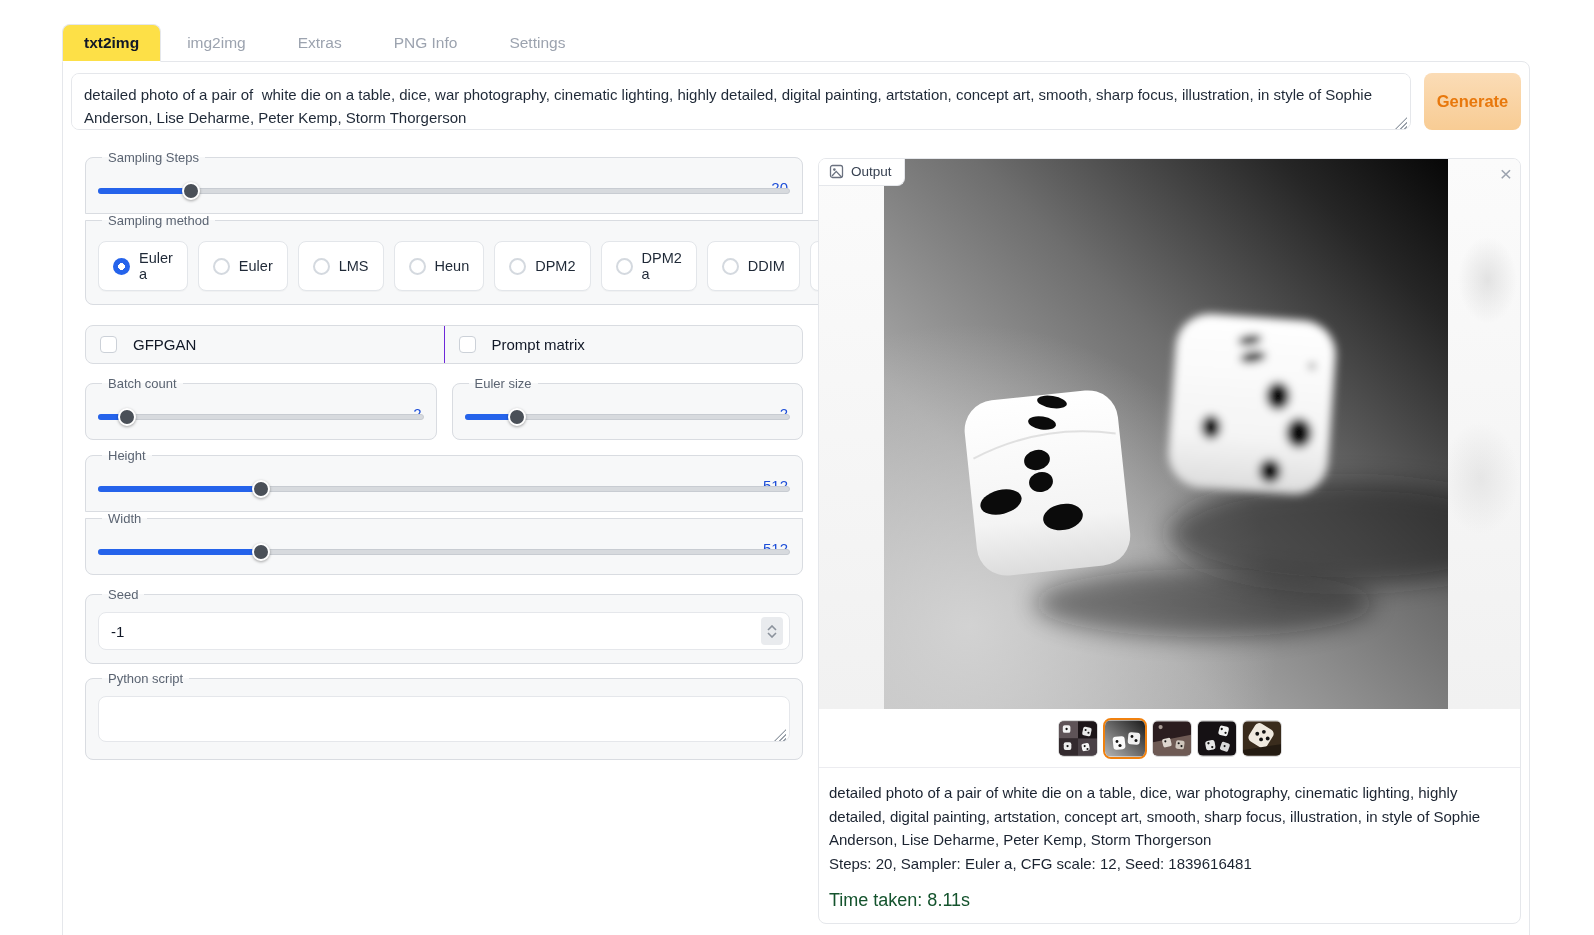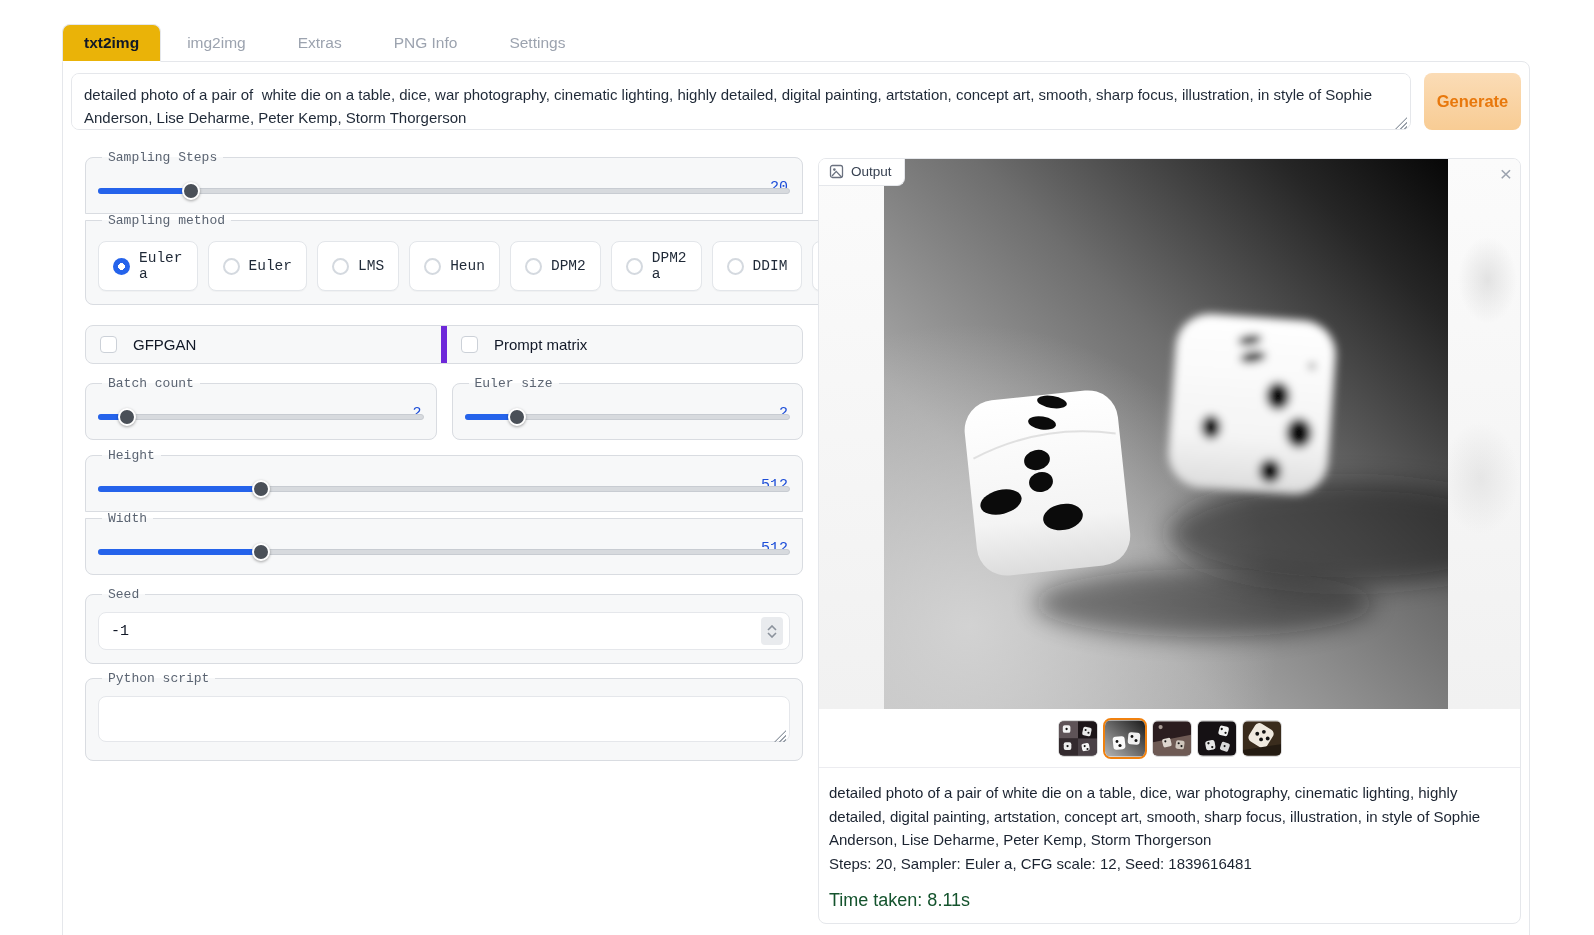--- a/index.html
+++ b/index.html
@@ -9,21 +9,21 @@
     padding:22px 0 0 62px;
     font-family:"Liberation Sans","DejaVu Sans",sans-serif;
     color:#111827;
   }
   .app { width:1468px; }
 
   
   .tabbar { display:flex; align-items:flex-end; height:39px; }
   .tab { padding:9px 26px; font-size:15.5px; color:#9ca3af; cursor:pointer; }
   .tab.active {
-    background:#eab308; color:#111827; font-weight:700;
+    background:#fde047; color:#111827; font-weight:700;
     border:1px solid #e5e7eb; border-bottom:1px solid #fff;
     border-radius:8px 8px 0 0; margin-bottom:-1px; padding:9px 21px;
   }
 
   
   .panel {
     border:1px solid #e5e7eb; border-radius:0 8px 8px 8px;
     background:#fff; padding:11px 8px 24px 8px; min-height:820px;
   }
 
@@ -48,21 +48,21 @@
   }
 
   
   .columns { display:flex; gap:15px; }
   .col-left { width:732px; padding-left:14px; }
   .col-right { flex:1; }
 
   
   fieldset {
     border:1px solid #d9dce1; border-radius:8px; background:#f7f8f9;
-    padding:4px 12px 13px 12px; position:relative;font-family:Liberation Mono, monospace;
+    padding:4px 12px 13px 12px; position:relative;
   }
   legend { font-size:13px; color:#5b6472; padding:0 6px; margin-left:4px; }
   .val {
     position:absolute; top:14px; right:14px; font-size:15px; font-weight:500; color:#1d4ed8;
   }
 
   
   .slider { position:relative; height:18px; margin-top:13px; }
   .slider .track {
     position:absolute; left:0; right:0; top:6px; height:6px; border-radius:4px;
@@ -89,21 +89,21 @@
   }
   .radio { width:17px; height:17px; border-radius:50%; border:2px solid #d4d9df; background:#fff; flex:none; }
   .radio.on { border:none; background:radial-gradient(circle at 50% 50%, #ffffff 0 3.4px, #2563eb 3.6px); }
 
   
   .dual-check {
     display:flex; border:1px solid #d9dce1; border-radius:8px; background:#f7f8f9;
     margin:20px 0 12px 0;
   }
   .check-cell { flex:1; display:flex; align-items:center; gap:16px; padding:10px 14px; }
-  .check-cell + .check-cell { border-left:6px solid #6d28d9; }
+  .check-cell + .check-cell { border-left:1px solid #6d28d9; }
   .checkbox { width:17px; height:17px; border:1px solid #ccd1d8; border-radius:4px; background:#fff; cursor:pointer; flex:none; }
   .check-label { font-size:15px; color:#111827; }
 
   .batch-row { display:flex; gap:15px; margin-bottom:8px; }
   .batch-row fieldset { flex:1; }
 
   .mb6 { margin-bottom:7px; }
   .mb12 { margin-bottom:12px; }
 
   

